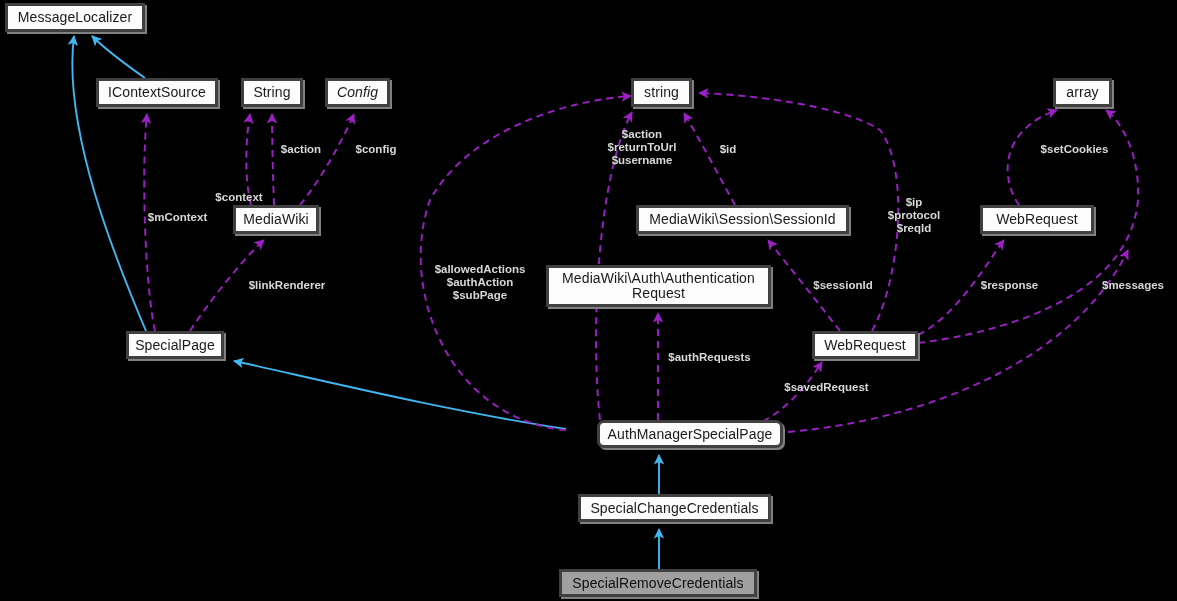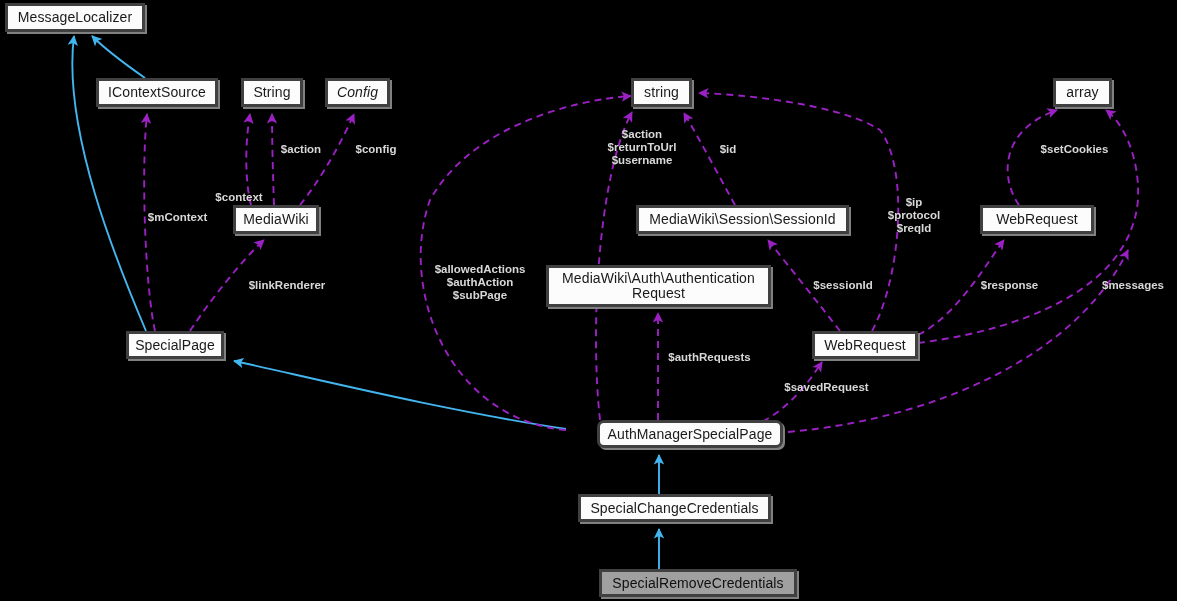--- a/index.html
+++ b/index.html
@@ -130,21 +130,21 @@
       <div class="node" style="left: 1053px; top: 78px; width: 59px; height: 29px;">array</div>
       <div class="node" style="left: 233px; top: 205px; width: 86px; height: 29px;">MediaWiki</div>
       <div class="node" style="left: 636px; top: 205px; width: 213px; height: 29px;">MediaWiki\Session\SessionId</div>
       <div class="node" style="left: 980px; top: 205px; width: 114px; height: 29px;">WebRequest</div>
       <div class="node" style="left: 546px; top: 265px; width: 225px; height: 42px;">MediaWiki\Auth\Authentication
 Request</div>
       <div class="node" style="left: 126px; top: 331px; width: 98px; height: 28px;">SpecialPage</div>
       <div class="node" style="left: 812px; top: 331px; width: 106px; height: 28px;">WebRequest</div>
       <div class="node" style="left: 597px; top: 420px; width: 186px; height: 28px; border-radius: 7px;">AuthManagerSpecialPage</div>
       <div class="node" style="left: 562px; top: 494px; width: 193px; height: 28px; margin-left: 16px;">SpecialChangeCredentials</div>
-      <div class="node highlight" style="left: 559px; top: 569px; width: 198px; height: 28px; margin-left: 40px;">SpecialRemoveCredentials</div>
+      <div class="node highlight" style="left: 559px; top: 569px; width: 198px; height: 28px;">SpecialRemoveCredentials</div>
     </div>
 
   <div id="labels-layer">
       <div class="edge-label" style="left: 208px; top: 143px; width: 62px; margin-top: 48px;">$context</div>
       <div class="edge-label" style="left: 274px; top: 143px; width: 54px;">$action</div>
       <div class="edge-label" style="left: 349px; top: 143px; width: 54px;">$config</div>
       <div class="edge-label" style="left: 133px; top: 211px; width: 89px;">$mContext</div>
       <div class="edge-label" style="left: 239px; top: 279px; width: 96px;">$linkRenderer</div>
       <div class="edge-label" style="left: 597px; top: 128px; width: 90px;">$action
 $returnToUrl

